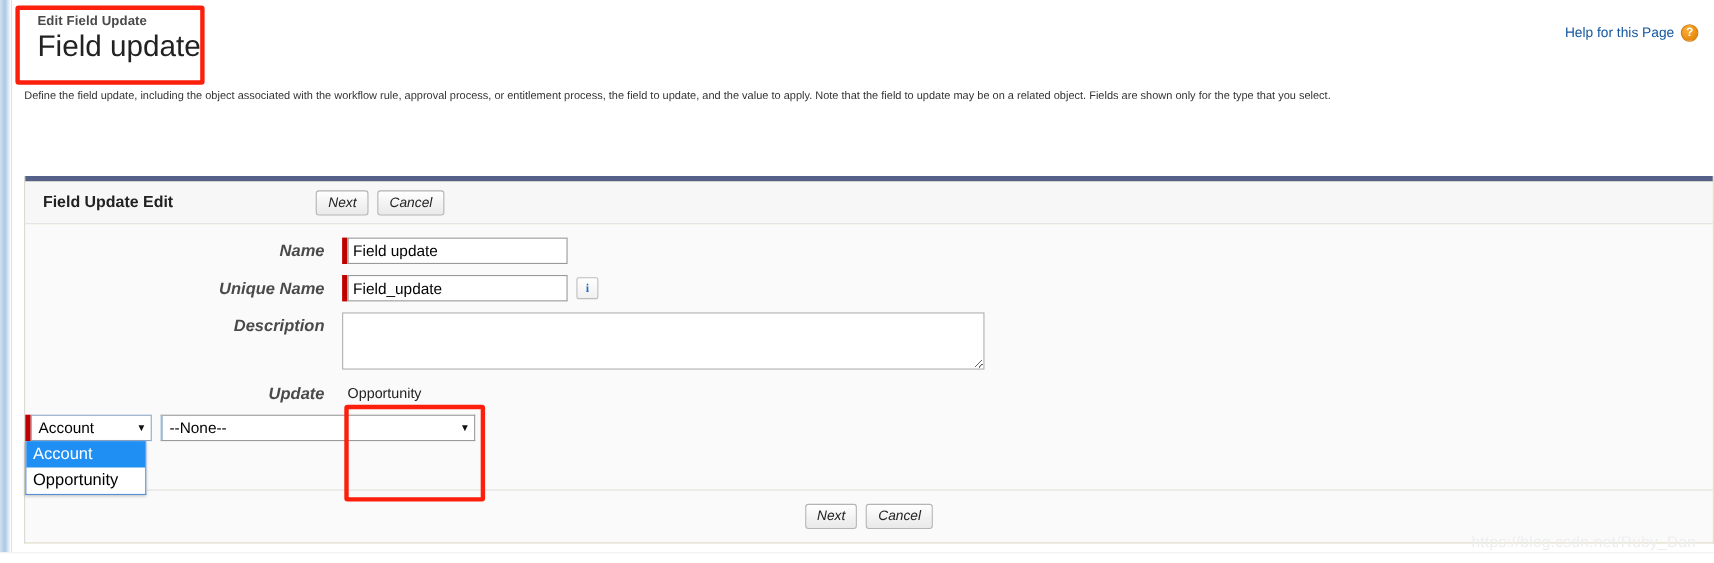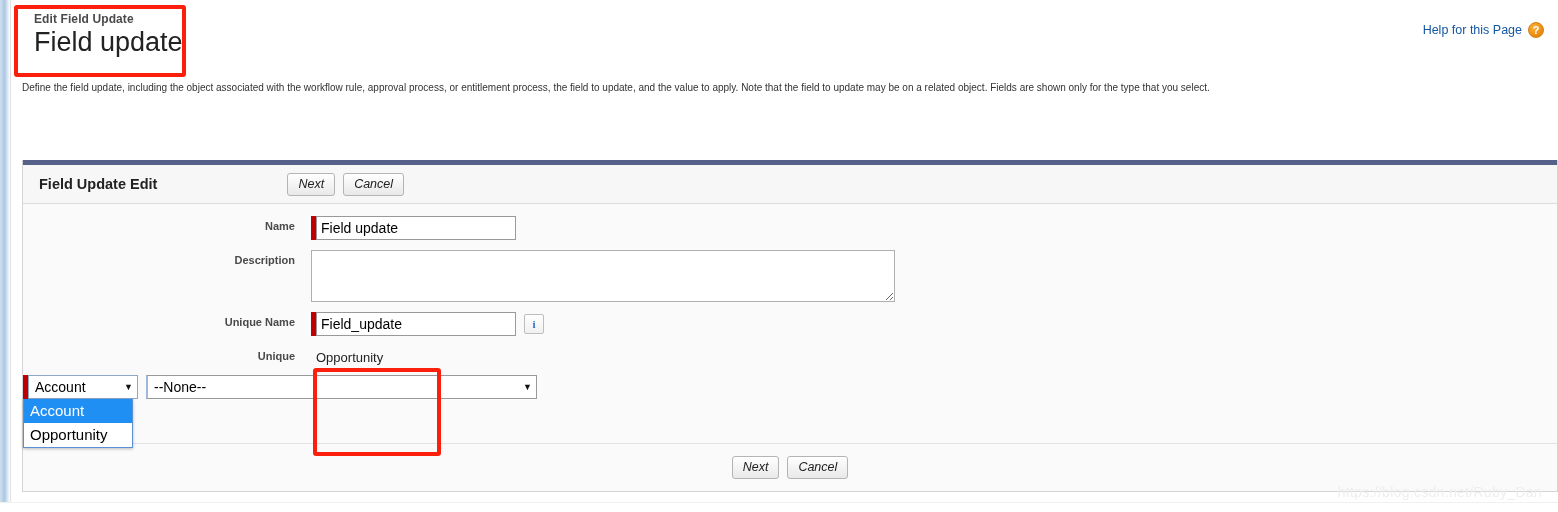--- a/index.html
+++ b/index.html
@@ -123,23 +123,24 @@
   .form-body {
     background: #fafafa;
     padding: 12px 0 6px 0;
   }
   .field-row {
     display: flex; align-items: flex-start;
     margin-bottom: 10px;
   }
   .field-label {
     width: 288px; text-align: right;
-    font-size: 11px; font-weight: bold; color: #4a4a4a;
+    font-size: 15px; font-weight: bold; color: #4a4a4a;
     padding-top: 4px; padding-right: 16px;
     flex: 0 0 auto;
+    font-style: italic;
   }
   .field-control { display: flex; align-items: flex-start; gap: 8px; }
 
   .req-mark {
     width: 5px; align-self: stretch; background: #c00000;
     flex: 0 0 auto;
   }
   .input-wrap { display: flex; align-items: stretch; }
   .text-input {
     font-family: "Liberation Sans", sans-serif;
@@ -176,21 +177,21 @@
     display: inline-flex; align-items: center; justify-content: space-between;
     height: 24px; background: #ffffff;
     border: 1px solid #919191;
     font-size: 14px; color: #000000;
     padding: 0 4px 0 6px;
     cursor: pointer;
     user-select: none;
   }
   .sel .caret { font-size: 9px; color: #111111; margin-left: 8px; }
   .sel-object { width: 110px; border-color: #8fa7c6; }
-  .sel-field  { width: 391px; border-color: #999999; border-left: 2px solid #9db8d8; }
+  .sel-field  { width: 286px; border-color: #999999; border-left: 2px solid #9db8d8; }
 
   .dropdown-open {
     position: absolute; left: 0; top: 24px;
     width: 110px;
     background: #ffffff;
     border: 1px solid #5b8fd4;
     border-top: none;
     z-index: 30;
     box-shadow: 0 1px 3px rgba(0,0,0,0.25);
   }
@@ -269,39 +270,39 @@
         <div class="field-label">Name</div>
         <div class="field-control">
           <div class="input-wrap">
             <span class="req-mark"></span>
             <input class="text-input" type="text" value="Field update" style="">
           </div>
         </div>
       </div>
 
       <div class="field-row">
-        <div class="field-label">Description</div>
-        <div class="field-control">
-          <textarea class="desc-area" style=""></textarea>
-        </div>
-      </div>
-
-      <div class="field-row">
         <div class="field-label">Unique Name</div>
         <div class="field-control">
           <div class="input-wrap">
             <span class="req-mark"></span>
             <input class="text-input" type="text" value="Field_update" style="">
           </div>
           <span class="info-btn">i</span>
         </div>
       </div>
 
       <div class="field-row">
-        <div class="field-label">Unique</div>
+        <div class="field-label">Description</div>
+        <div class="field-control">
+          <textarea class="desc-area" style=""></textarea>
+        </div>
+      </div>
+
+      <div class="field-row">
+        <div class="field-label">Update</div>
         <div class="field-control">
           <span class="static-text">Opportunity</span>
         </div>
       </div>
 
       <div class="field-row" style="margin-bottom:4px;">
         <div class="field-control">
 
           <div class="input-wrap" style="position:relative;">
             <span class="req-mark"></span>

